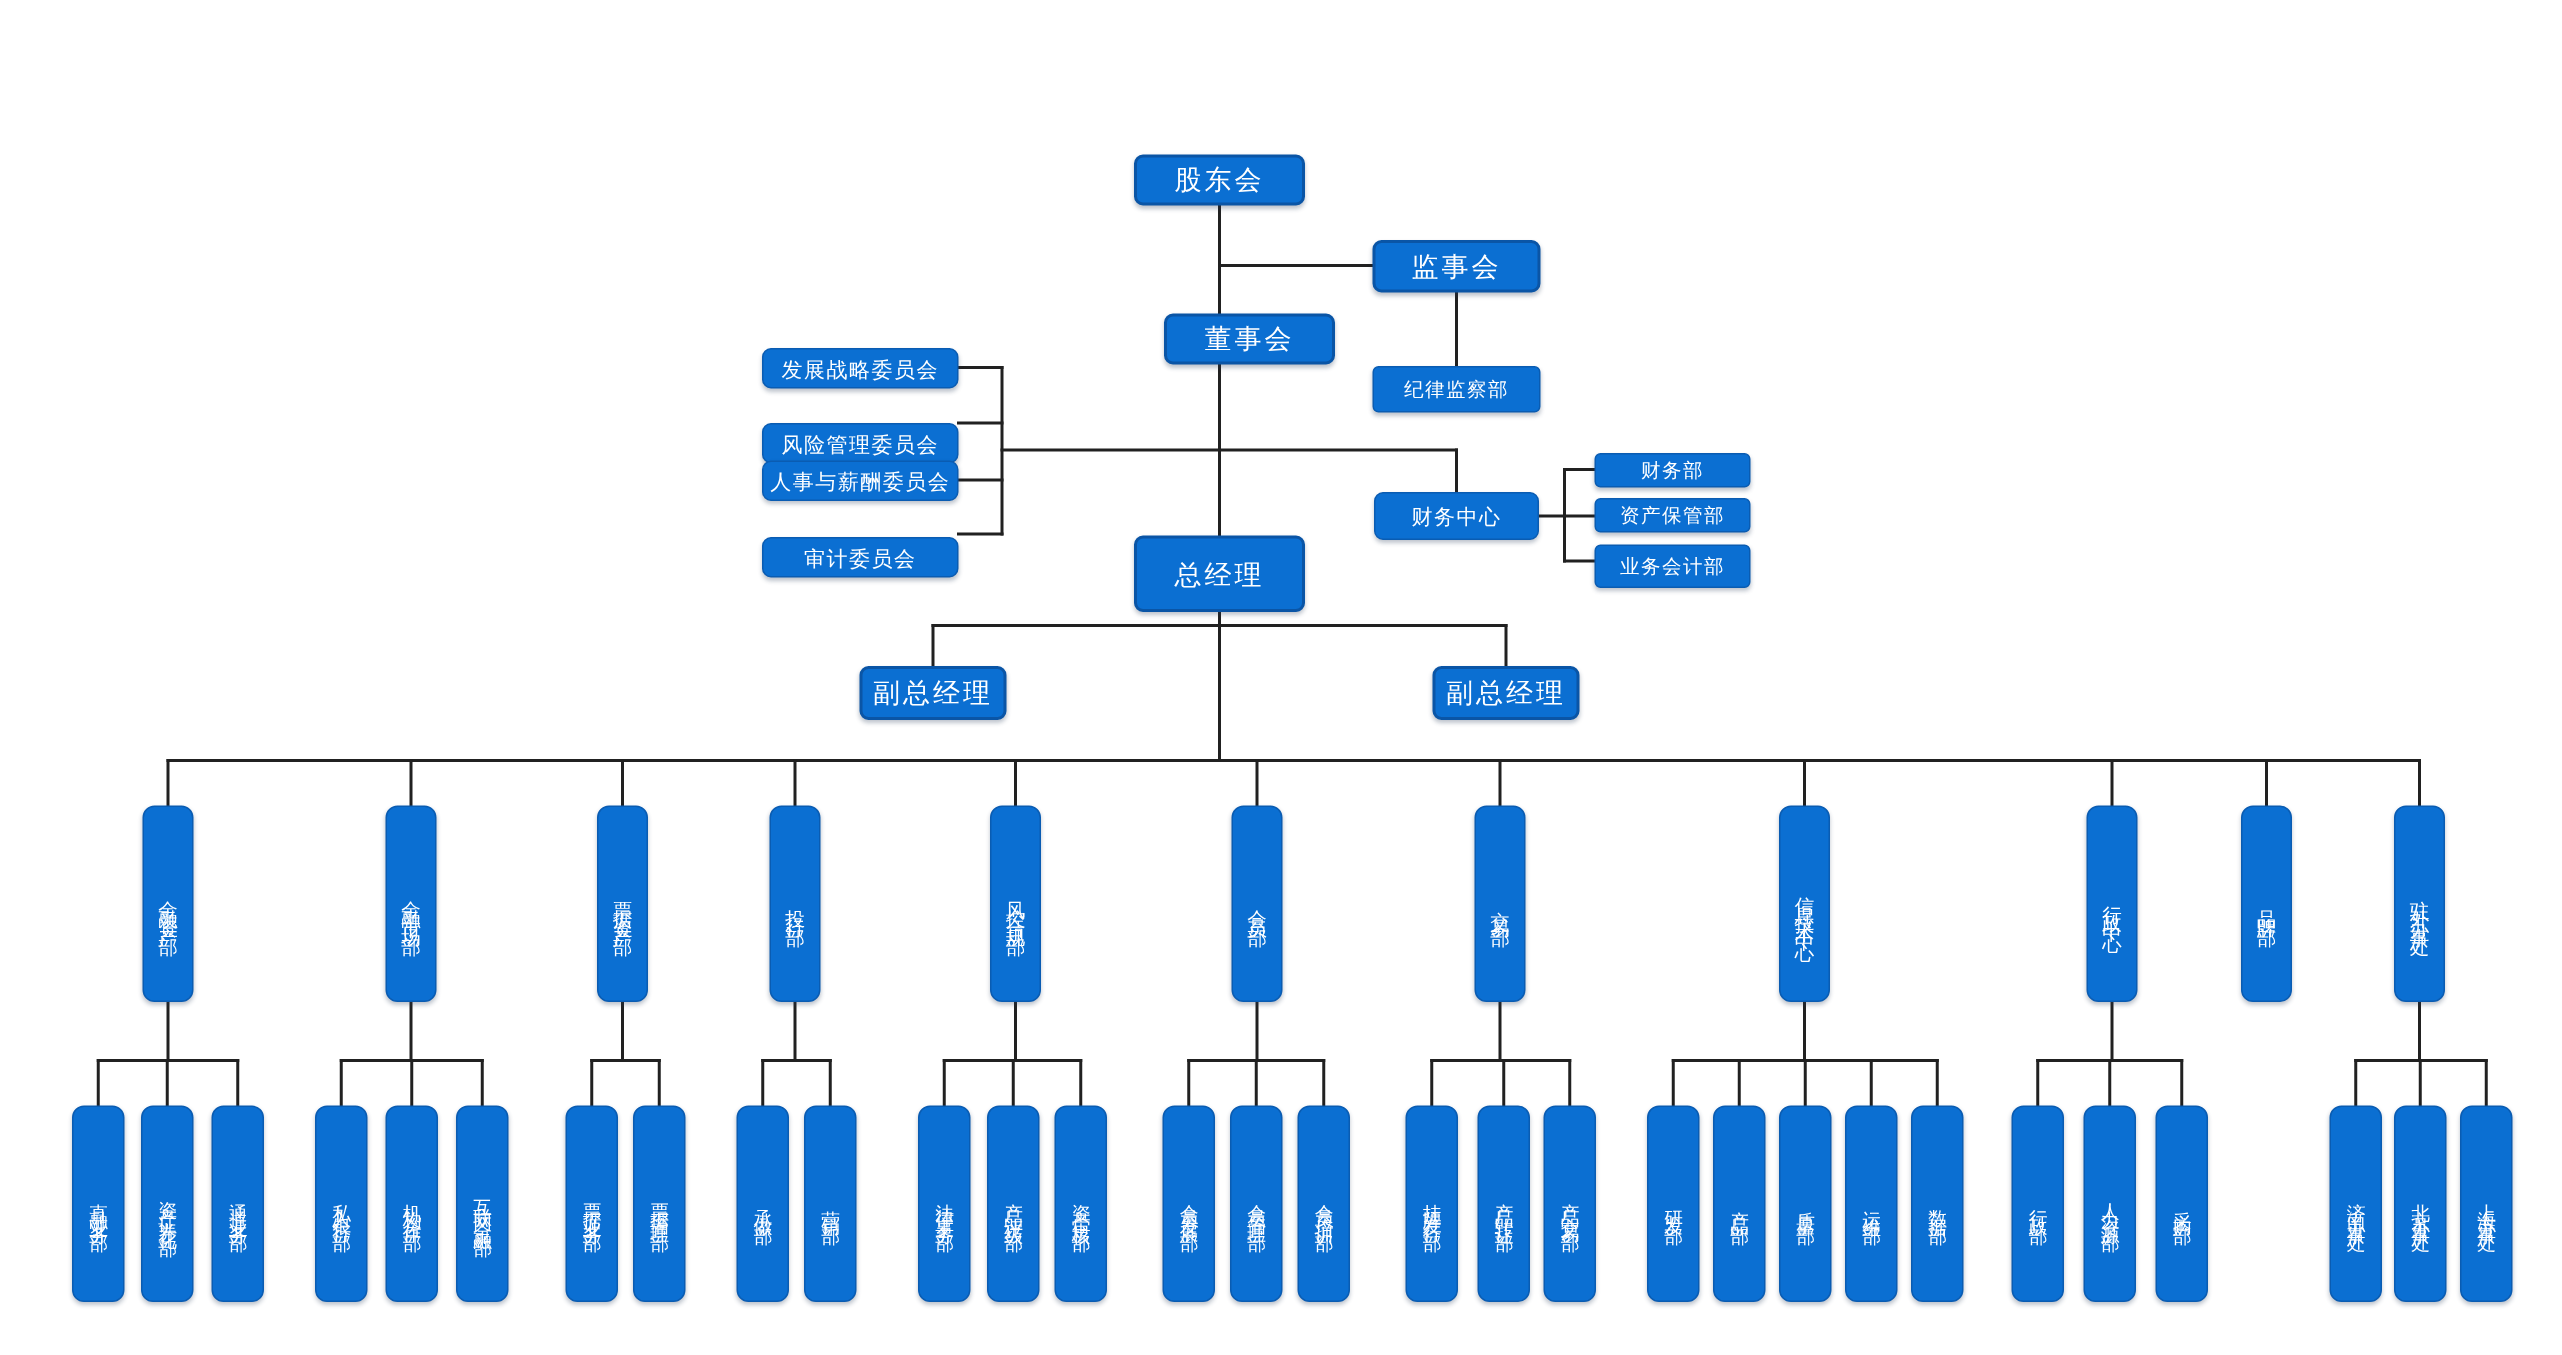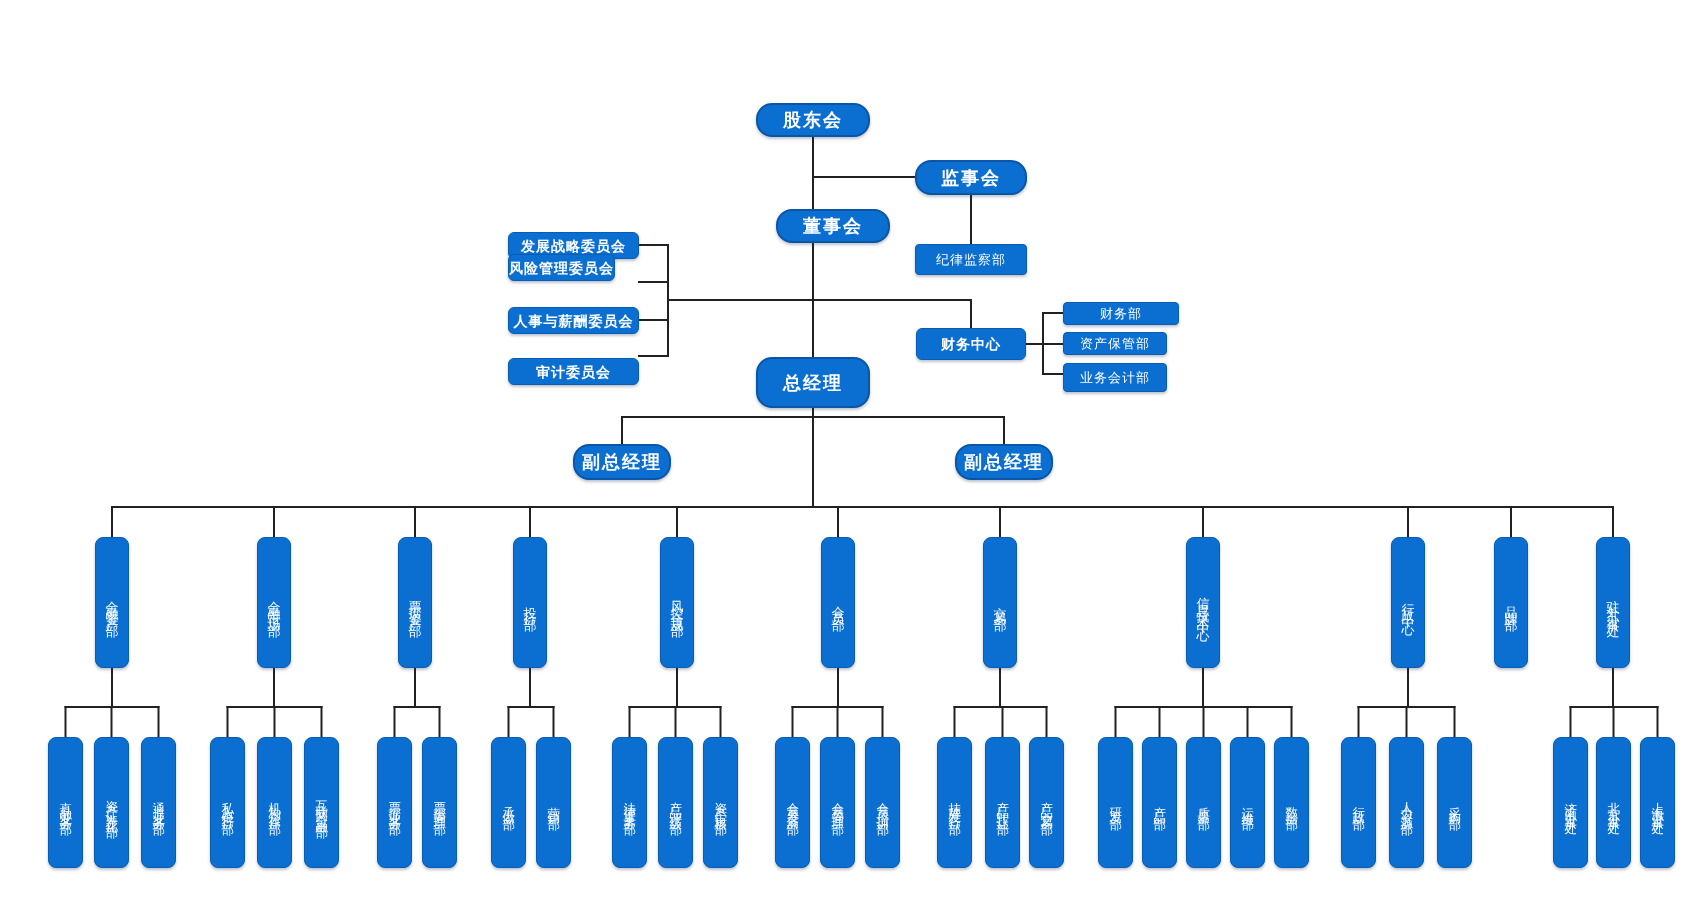--- a/index.html
+++ b/index.html
@@ -7,22 +7,22 @@
   #stage{position:absolute;left:0;top:0;width:1708px;height:903px;overflow:hidden;background:var(--bg,#fff);}
   #wires{position:absolute;left:0;top:0;z-index:0;}
   .node{
     position:absolute;box-sizing:border-box;z-index:2;
     background:var(--node-fill,#0b6fd2);color:var(--node-text,#fff);
     display:flex;align-items:center;justify-content:center;text-align:center;
     border:1px solid var(--node-border,#0a5cb2);
     box-shadow:0 2px 3px rgba(40,60,90,0.30);
     border-radius:5px;line-height:1;cursor:default;
   }
-  .tier-primary{font-size:18px;font-weight:bold;letter-spacing:2px;border:2px solid var(--node-border-dark,#0a55a6);border-radius:16px;}
-  .tier-committee{font-size:14px;font-weight:bold;letter-spacing:1px;border-radius:6px;}
+  .tier-primary{font-size:18px;font-weight:normal;letter-spacing:2px;border:2px solid var(--node-border-dark,#0a55a6);border-radius:6px;}
+  .tier-committee{font-size:14px;font-weight:normal;letter-spacing:1px;border-radius:6px;}
   .tier-small{font-size:13px;font-weight:normal;letter-spacing:1px;border-radius:4px;}
   .tier-dept,.tier-sub{
     writing-mode:vertical-rl;text-orientation:upright;
     font-size:13px;letter-spacing:6px;border-radius:8px;padding-top:4px;
   }
   .tier-sub{font-size:12.5px;letter-spacing:5px;}
 </style>
 </head>
 <body>
 
@@ -110,26 +110,26 @@
       <line x1="1657.5" y1="707" x2="1657.5" y2="737" stroke="#212121" stroke-width="2" stroke-linecap="square"></line>
     </svg>
 
 <div class="node tier-primary" style="left: 756px; top: 103px; width: 114px; height: 34px;">股东会</div>
     <div class="node tier-primary" style="left: 915px; top: 160px; width: 112px; height: 35px;">监事会</div>
     <div class="node tier-primary" style="left: 756px; top: 209px; width: 114px; height: 34px; margin-left: 20px;">董事会</div>
     <div class="node tier-primary" style="left: 756px; top: 357px; width: 114px; height: 51px;">总经理</div>
     <div class="node tier-primary" style="left: 573px; top: 444px; width: 98px; height: 36px;">副总经理</div>
     <div class="node tier-primary" style="left: 955px; top: 444px; width: 98px; height: 36px;">副总经理</div>
     <div class="node tier-committee" style="left: 508px; top: 232px; width: 131px; height: 27px;">发展战略委员会</div>
-    <div class="node tier-committee" style="left: 508px; top: 254px; width: 107px; height: 27px; text-align: center;">风险管理委员会</div>
+    <div class="node tier-committee" style="left: 508px; top: 282px; width: 131px; height: 27px; text-align: center;">风险管理委员会</div>
     <div class="node tier-committee" style="left: 508px; top: 307px; width: 131px; height: 27px;">人事与薪酬委员会</div>
     <div class="node tier-committee" style="left: 508px; top: 358px; width: 131px; height: 27px;">审计委员会</div>
     <div class="node tier-committee" style="left: 916px; top: 328px; width: 110px; height: 32px;">财务中心</div>
     <div class="node tier-small" style="left: 915px; top: 244px; width: 112px; height: 31px;">纪律监察部</div>
-    <div class="node tier-small" style="left: 1063px; top: 302px; width: 116px; height: 23px;">财务部</div>
+    <div class="node tier-small" style="left: 1063px; top: 302px; width: 104px; height: 23px;">财务部</div>
     <div class="node tier-small" style="left: 1063px; top: 332px; width: 104px; height: 23px;">资产保管部</div>
     <div class="node tier-small" style="left: 1063px; top: 363px; width: 104px; height: 29px;">业务会计部</div>
     <div class="node tier-dept" style="left: 95px; top: 537px; width: 34px; height: 131px;">金融资产部</div>
     <div class="node tier-dept" style="left: 257px; top: 537px; width: 34px; height: 131px;">金融市场部</div>
     <div class="node tier-dept" style="left: 398px; top: 537px; width: 34px; height: 131px;">票据资产部</div>
     <div class="node tier-dept" style="left: 513px; top: 537px; width: 34px; height: 131px;">投行部</div>
     <div class="node tier-dept" style="left: 660px; top: 537px; width: 34px; height: 131px;">风控合规部</div>
     <div class="node tier-dept" style="left: 821px; top: 537px; width: 34px; height: 131px;">会员部</div>
     <div class="node tier-dept" style="left: 983px; top: 537px; width: 34px; height: 131px;">交易部</div>
     <div class="node tier-dept" style="left: 1186px; top: 537px; width: 34px; height: 131px;">信息技术中心</div>

